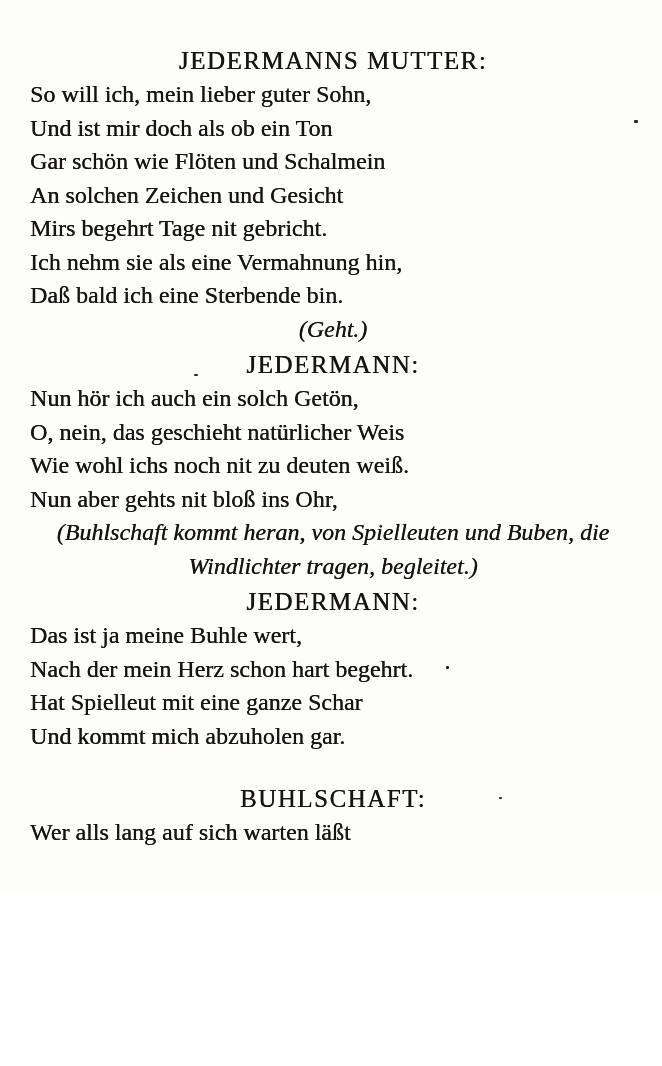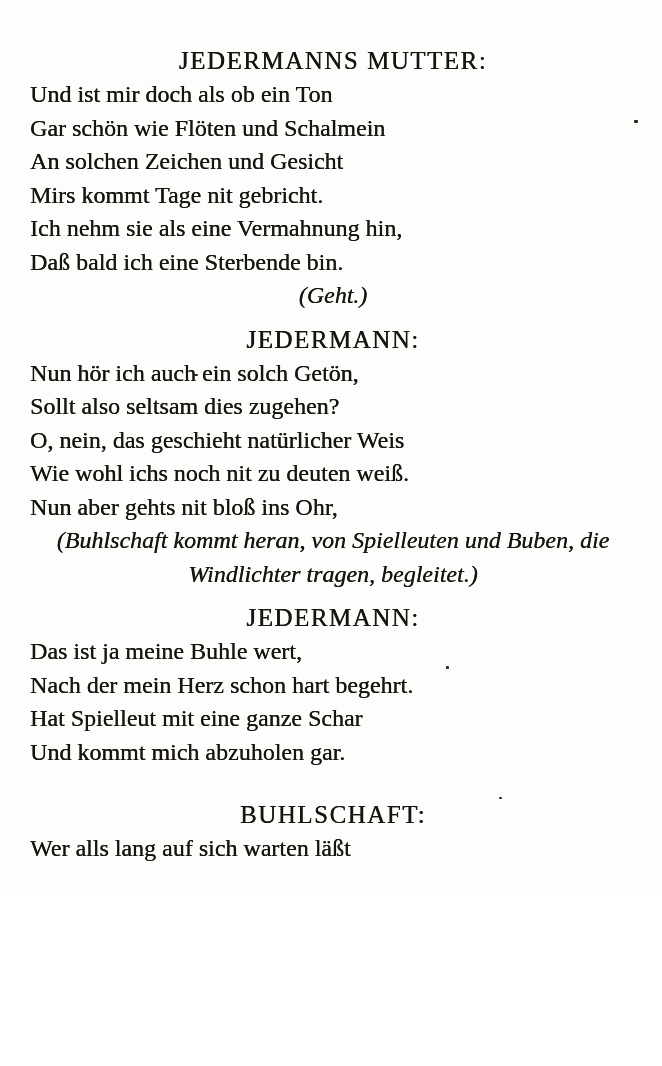--- a/index.html
+++ b/index.html
@@ -17,21 +17,21 @@
     overflow: hidden;
   }
   .content {
     padding: 44px 26px 0 30px;
   }
   .heading {
     text-align: center;
     font-size: 25px;
     line-height: 34px;
     letter-spacing: 1.5px;
-    margin-top: 10px;
+    margin-top: 2px;
     text-shadow: 0.35px 0 0 currentColor;
     white-space: pre;
   }
   .heading.first {
     margin-top: 0;
   }
   .heading.pre-last {
     margin-top: 29px;
   }
   .verse-line {
@@ -66,37 +66,37 @@
 </style>
 </head>
 <body>
 
 <div class="page">
   <div class="content">
 
     <div class="heading first">JEDERMANNS MUTTER:</div>
 
     <div>
+      <div class="verse-line">So will ich, mein lieber guter Sohn,</div>
       <div class="verse-line">Und ist mir doch als ob ein Ton</div>
       <div class="verse-line">Gar schön wie Flöten und Schalmein</div>
       <div class="verse-line">An solchen Zeichen und Gesicht</div>
-      <div class="verse-line">Mirs kommt Tage nit gebricht.</div>
+      <div class="verse-line">Mirs begehrt Tage nit gebricht.</div>
       <div class="verse-line">Ich nehm sie als eine Vermahnung hin,</div>
       <div class="verse-line">Daß bald ich eine Sterbende bin.</div>
     </div>
 
     <div>
       <div class="stage-line">(Geht.)</div>
     </div>
 
     <div class="heading">JEDERMANN:</div>
 
     <div>
       <div class="verse-line">Nun hör ich auch ein solch Getön,</div>
-      <div class="verse-line">Sollt also seltsam dies zugehen?</div>
       <div class="verse-line">O, nein, das geschieht natürlicher Weis</div>
       <div class="verse-line">Wie wohl ichs noch nit zu deuten weiß.</div>
       <div class="verse-line">Nun aber gehts nit bloß ins Ohr,</div>
     </div>
 
     <div>
       <div class="stage-line">(Buhlschaft kommt heran, von Spielleuten und Buben, die</div>
       <div class="stage-line">Windlichter tragen, begleitet.)</div>
     </div>
 

